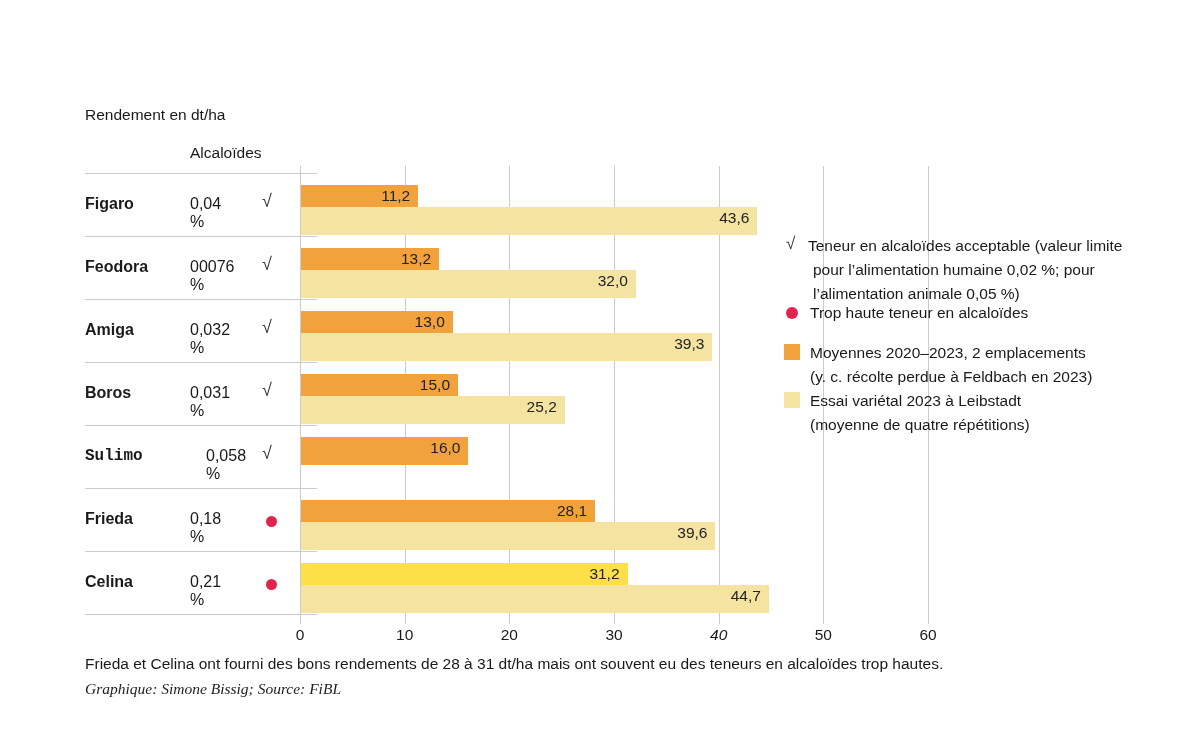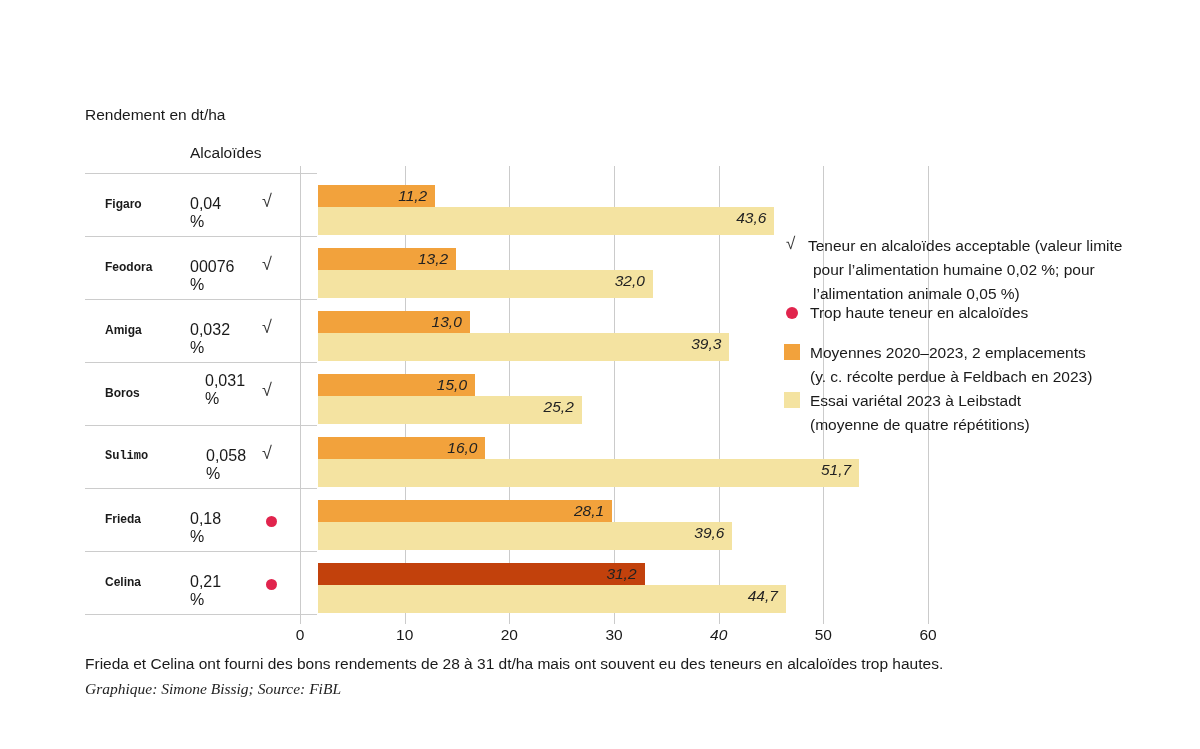--- a/index.html
+++ b/index.html
@@ -10,25 +10,25 @@
   .subtitle{left:85px;top:106px;font-size:15.5px;}
   .colhead{left:190px;top:144px;font-size:15.5px;}
 
   
   #labels-layer,#plot{position:absolute;}
   #plot{left:300px;top:166px;width:660px;height:500px;}
   .gridline{position:absolute;width:1px;background:#cbcbcb;top:0;height:448px;}
   .tick{position:absolute;width:1px;background:#cbcbcb;top:448px;height:10px;}
   .ticklabel{position:absolute;width:50px;text-align:center;font-size:15.5px;color:#1a1a1a;top:460px;}
   .divider{position:absolute;height:1px;background:#cccccc;left:85px;width:232px;}
-  .vname{position:absolute;left:85px;font-size:12px;font-weight:700;line-height:18px;margin-left:20px;}
+  .vname{position:absolute;left:85px;font-size:16px;font-weight:700;line-height:18px;}
   .vpct{position:absolute;left:190px;font-size:16px;line-height:18px;}
   .vcheck{position:absolute;left:262px;font-size:18px;color:#3a3a3a;line-height:18px;}
   .vdot{position:absolute;left:266px;width:11px;height:11px;border-radius:50%;}
-  .bar{position:absolute;height:28px;left:18px;font-style:italic;}
+  .bar{position:absolute;height:28px;left:1px;}
   .barlabel{position:absolute;right:8px;top:0;line-height:22px;font-size:15.5px;color:#222;white-space:nowrap;}
 
   
   .lg-text{position:absolute;font-size:15.5px;line-height:20px;white-space:nowrap;color:#1a1a1a;}
   .lg-check{position:absolute;left:786px;top:234px;font-size:17px;color:#3a3a3a;}
   .lg-dot{position:absolute;left:786px;top:307px;width:12px;height:12px;border-radius:50%;}
   .lg-sq{position:absolute;left:784px;width:16px;height:16px;}
 
   .footnote{left:85px;top:655px;font-size:15.5px;color:#1a1a1a;}
   .credit{left:85px;top:680px;font-size:15.5px;font-style:italic;
@@ -50,21 +50,21 @@
       <div class="divider" style="top: 236px; background: rgb(204, 204, 204);"></div>
       <div class="vname" style="top: 258px;">Feodora</div>
       <div class="vpct" style="top: 258px;">00076 %</div>
       <div class="vcheck" style="top: 255px;">√</div>
       <div class="divider" style="top: 299px; background: rgb(204, 204, 204);"></div>
       <div class="vname" style="top: 321px;">Amiga</div>
       <div class="vpct" style="top: 321px;">0,032 %</div>
       <div class="vcheck" style="top: 318px;">√</div>
       <div class="divider" style="top: 362px; background: rgb(204, 204, 204);"></div>
       <div class="vname" style="top: 384px;">Boros</div>
-      <div class="vpct" style="top: 372px; margin-left: 15px;">0,031 %</div>
+      <div class="vpct" style="top: 384px;">0,031 %</div>
       <div class="vcheck" style="top: 381px;">√</div>
       <div class="divider" style="top: 425px; background: rgb(204, 204, 204);"></div>
       <div class="vname" style="top: 447px; font-family: Liberation Mono, monospace;">Sulimo</div>
       <div class="vpct" style="top: 447px; margin-left: 16px;">0,058 %</div>
       <div class="vcheck" style="top: 444px;">√</div>
       <div class="divider" style="top: 488px; background: rgb(204, 204, 204);"></div>
       <div class="vname" style="top: 510px;">Frieda</div>
       <div class="vpct" style="top: 510px;">0,18 %</div>
       <div class="vdot" style="top: 516px; background: rgb(225, 36, 77);"></div>
       <div class="divider" style="top: 551px; background: rgb(204, 204, 204);"></div>
@@ -116,30 +116,27 @@
       </div>
       <div class="bar" style="top: 208px; width: 157px; background: rgb(242, 162, 60);">
         <div class="barlabel">15,0</div>
       </div>
       <div class="bar" style="top: 230px; width: 263.76px; background: rgb(244, 227, 161);">
         <div class="barlabel">25,2</div>
       </div>
       <div class="bar" style="top: 271px; width: 167.467px; background: rgb(242, 162, 60);">
         <div class="barlabel">16,0</div>
       </div>
-      <div class="bar" style="top: 293px; width: 541.127px; background: rgb(244, 227, 161);">
-        <div class="barlabel">51,7</div>
-      </div>
       <div class="bar" style="top: 334px; width: 294.113px; background: rgb(242, 162, 60);">
         <div class="barlabel">28,1</div>
       </div>
       <div class="bar" style="top: 356px; width: 414.48px; background: rgb(244, 227, 161);">
         <div class="barlabel">39,6</div>
       </div>
-      <div class="bar" style="top: 397px; width: 326.56px; background: #c2410c;">
+      <div class="bar" style="top: 397px; width: 326.56px; background: #fde047;">
         <div class="barlabel">31,2</div>
       </div>
       <div class="bar" style="top: 419px; width: 467.86px; background: rgb(244, 227, 161);">
         <div class="barlabel">44,7</div>
       </div>
     </div>
 
   <div>
     <span class="lg-check">√</span>
     <div class="lg-text" style="left:808px;top:236px;">Teneur en alcaloïdes acceptable (valeur limite</div>

